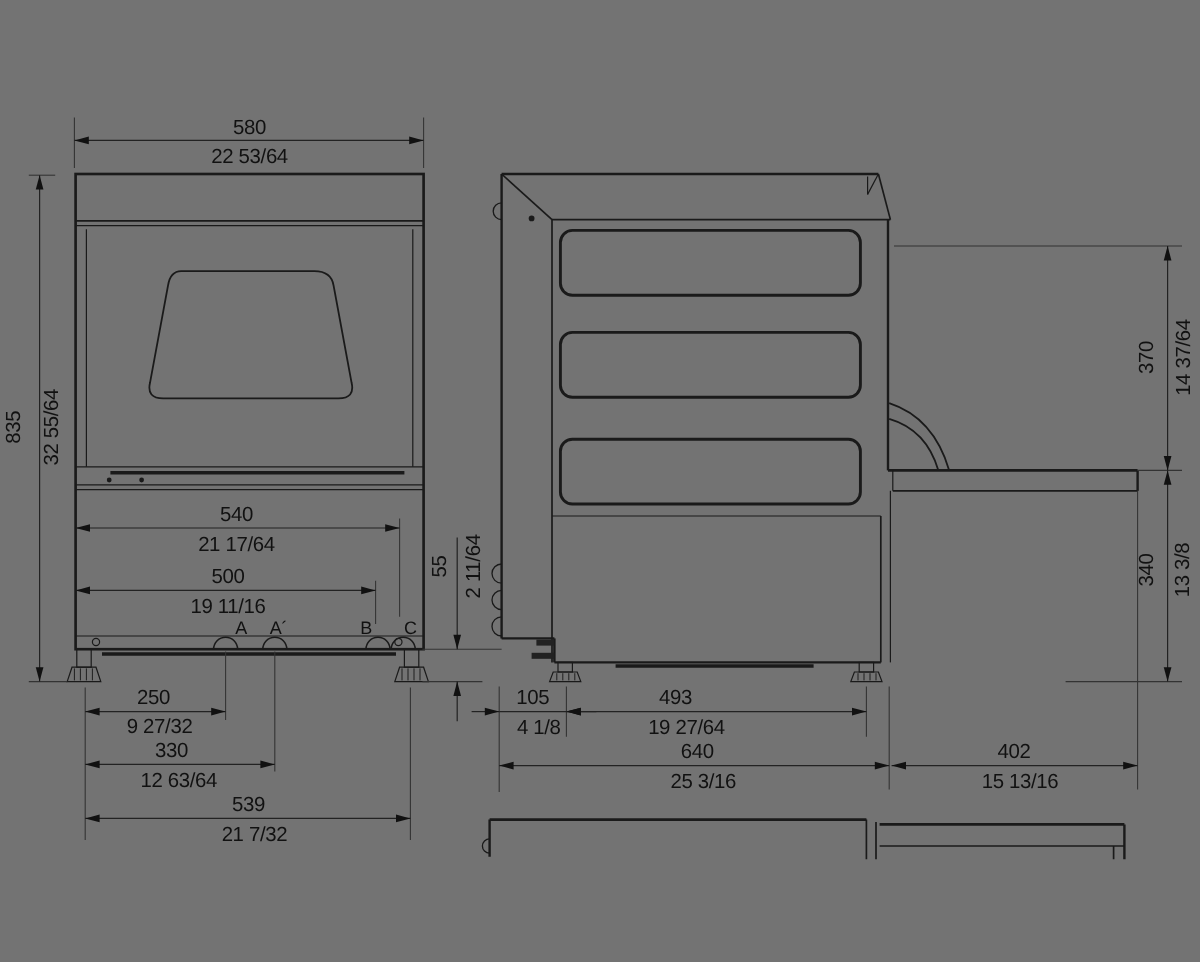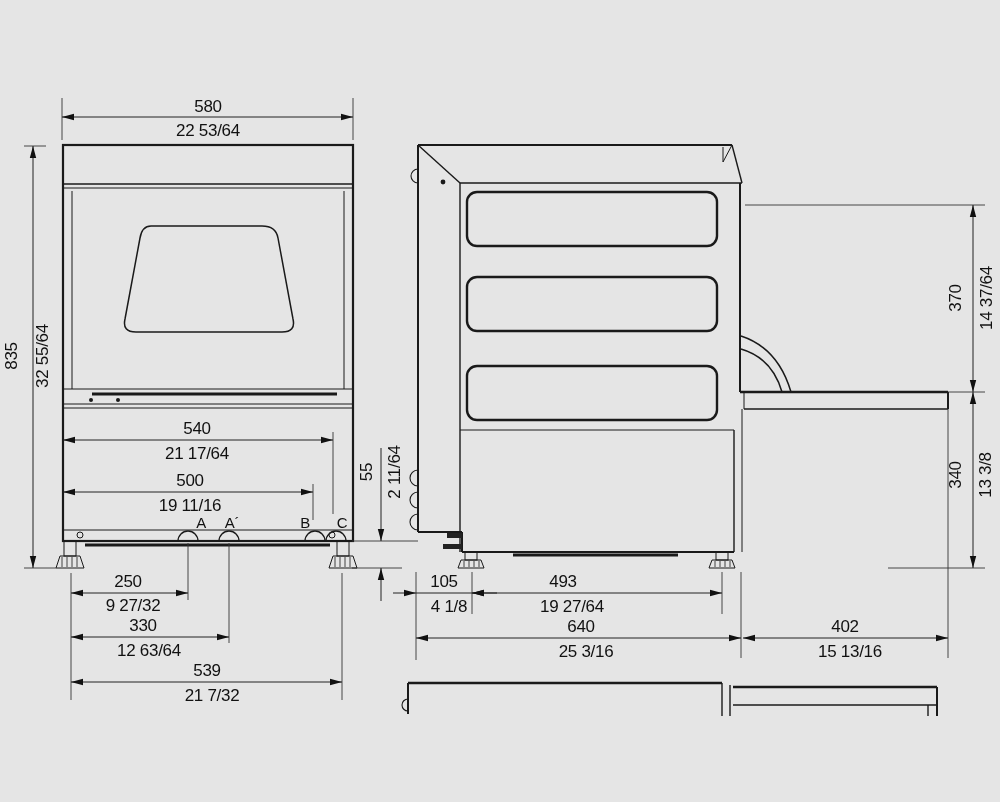--- a/index.html
+++ b/index.html
@@ -1,16 +1,16 @@
 <!DOCTYPE html>
 <html><head>
 <meta charset="utf-8">
 <style>
   html,body{margin:0;padding:0;background:#ffffff;}
-  .stage{position:relative;width:1000px;height:802px;background:#e5e5e5;overflow:hidden;}
+  .stage{position:relative;width:1000px;height:802px;background:#737373;overflow:hidden;}
   svg{display:block;}
   text{font-family:"Liberation Sans",sans-serif;font-size:17px;fill:#111;letter-spacing:-0.3px;}
   text.lbl{font-size:15px;}
   .draw{stroke:#1a1a1a;fill:none;}
   .dim{stroke:#222;stroke-width:1;fill:none;}
   .ext{stroke:#333;stroke-width:0.9;fill:none;}
 </style>
 </head>
 <body>
 

